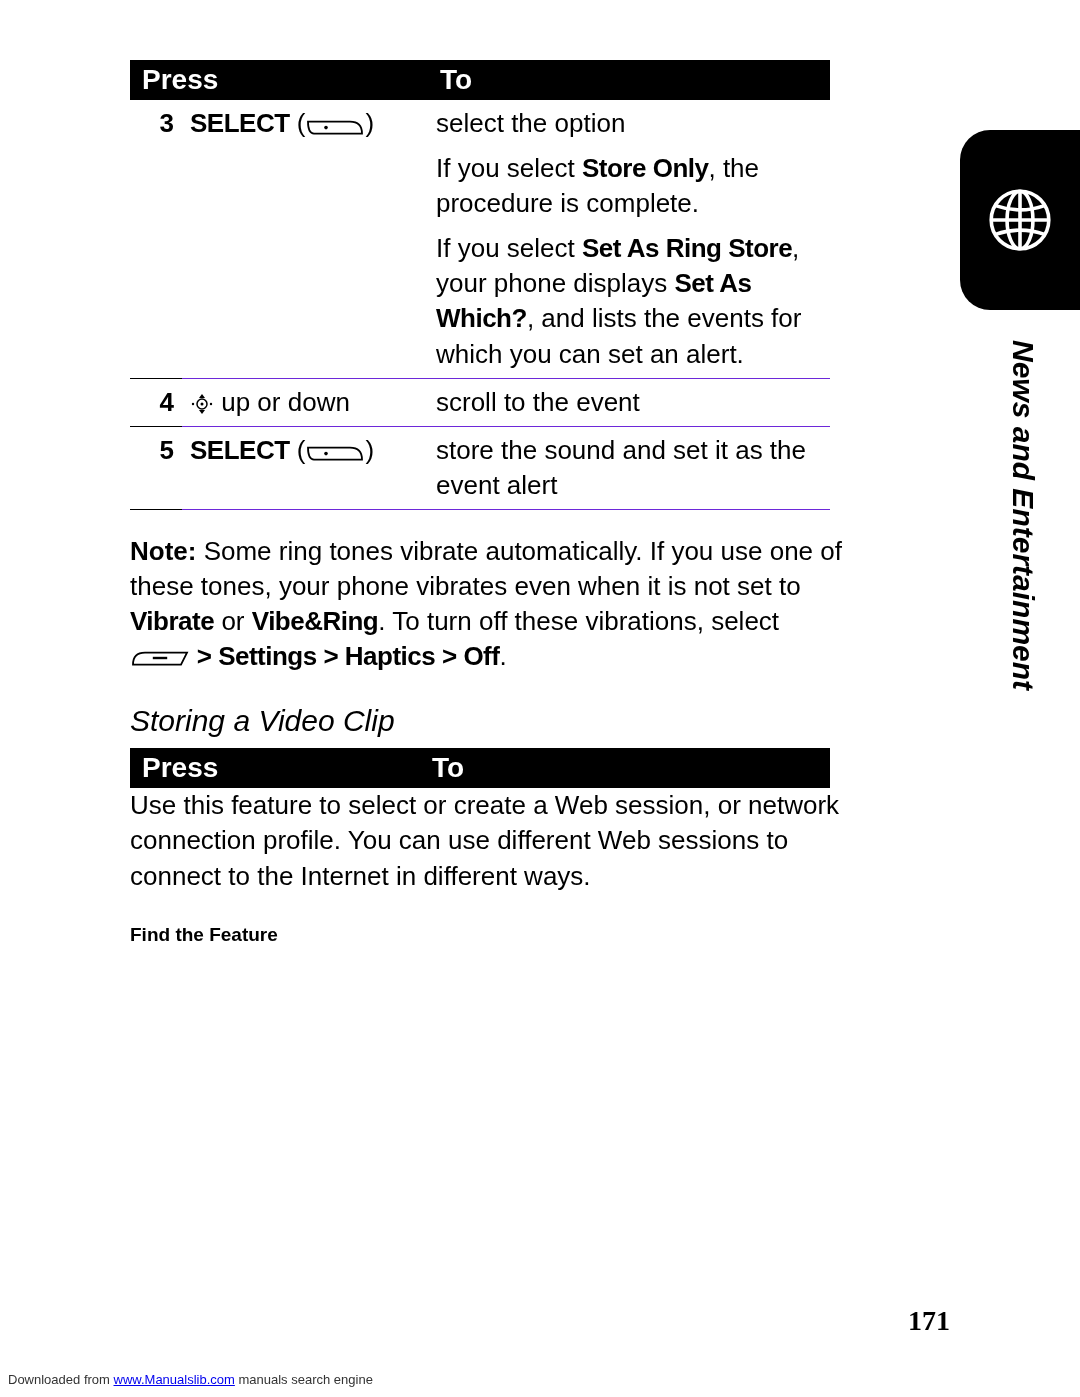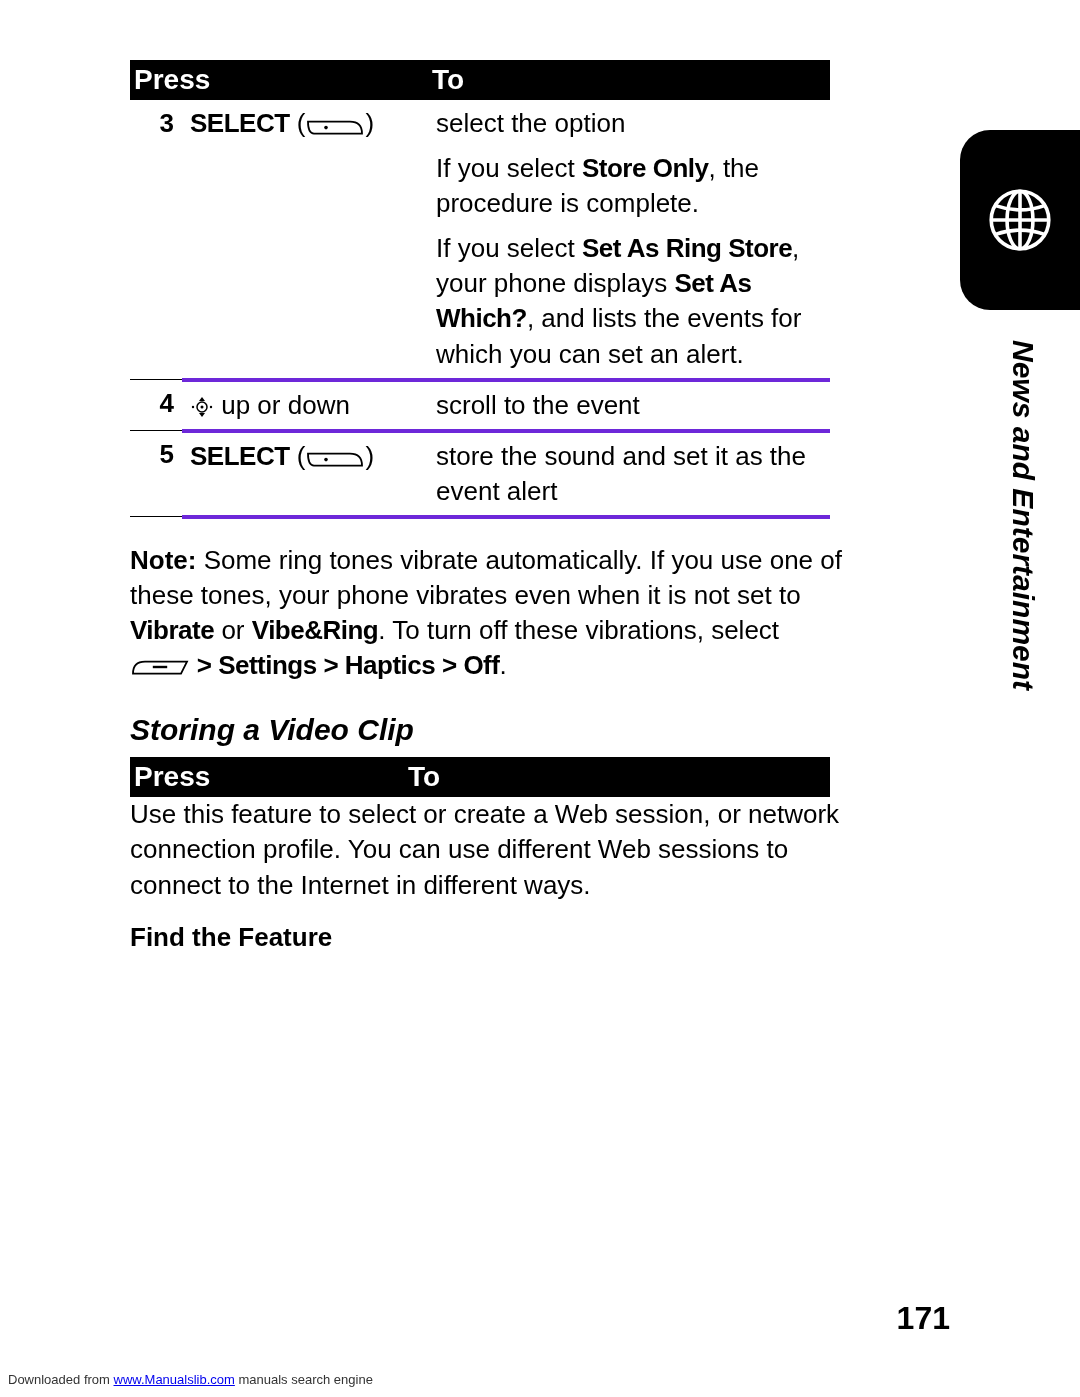--- a/index.html
+++ b/index.html
@@ -42,27 +42,27 @@
   table.steps {
     width: 700px;
     border-collapse: collapse;
     font-size: 26px;
   }
   table.steps th {
     background: #000;
     color: #fff;
     text-align: left;
     font-weight: bold;
-    padding: 4px 4px;
+    padding: 4px 12px;
     font-size: 28px;
   }
   table.steps td {
     vertical-align: top;
     padding: 6px 8px;
-    border-bottom: 4px solid #6d28d9;
+    border-bottom: 1px solid #6d28d9;
     line-height: 1.35;
   }
   table.steps td.num {
     font-weight: bold;
     width: 36px;
     text-align: right;
     border-bottom: 1px solid #000;
   }
   table.steps td.press-col { width: 230px; }
   .strong { font-weight: bold; font-family: 'Arial Narrow', Arial, sans-serif; letter-spacing: -0.5px; }
@@ -74,43 +74,44 @@
   .menukey svg { width: 60px; height: 22px; vertical-align: middle; }
   .navkey svg { width: 24px; height: 24px; vertical-align: middle; }
   .note-block {
     margin-top: 24px;
     font-size: 26px;
     line-height: 1.35;
     width: 715px;
   }
   h3.sub {
     font-style: italic;
-    font-weight: bold;
+    font-weight: normal;
     font-size: 30px;
     margin: 30px 0 10px 0;
   }
   h2.section {
     font-style: italic;
     font-weight: bold;
     font-size: 36px;
     margin: 30px 0 18px 0;
   }
   .find-feature {
     display: flex;
     gap: 60px;
-    font-size: 26px;
-    margin-top: 19px;
+    font-size: 19px;
+    margin-top: 30px;
   }
   .find-feature .label { font-weight: bold; min-width: 200px; }
   .page-num {
     position: absolute;
     right: 130px;
     bottom: 60px;
     font-weight: bold;
-    font-size: 32px;
+    font-size: 28px;
+    font-family: Liberation Serif, serif;
   }
   .footer {
     position: absolute;
     left: 8px;
     bottom: 10px;
     font-size: 13px;
     color: #333;
   }
   .footer a { color: #00e; text-decoration: underline; }
   .para-gap { display:block; height:10px; }

